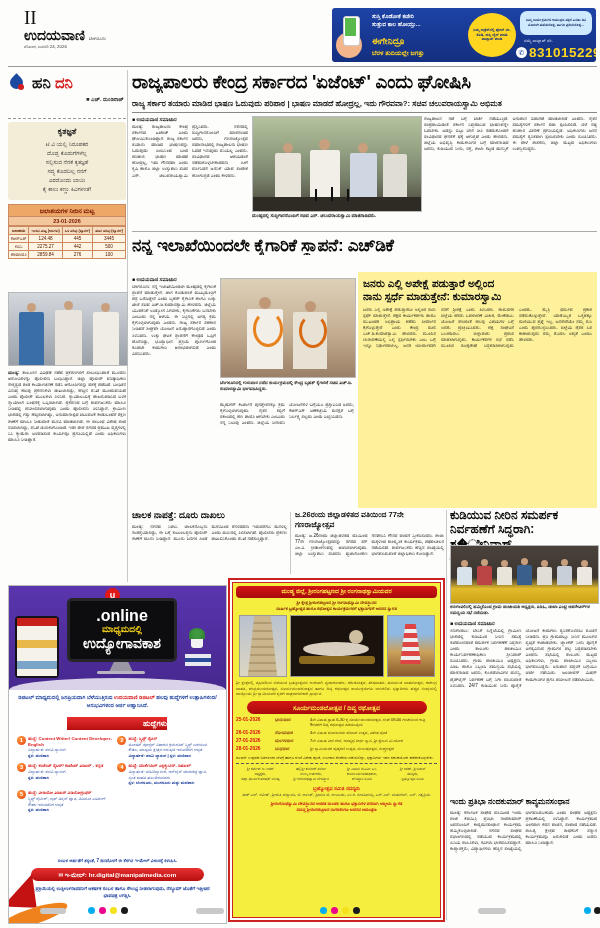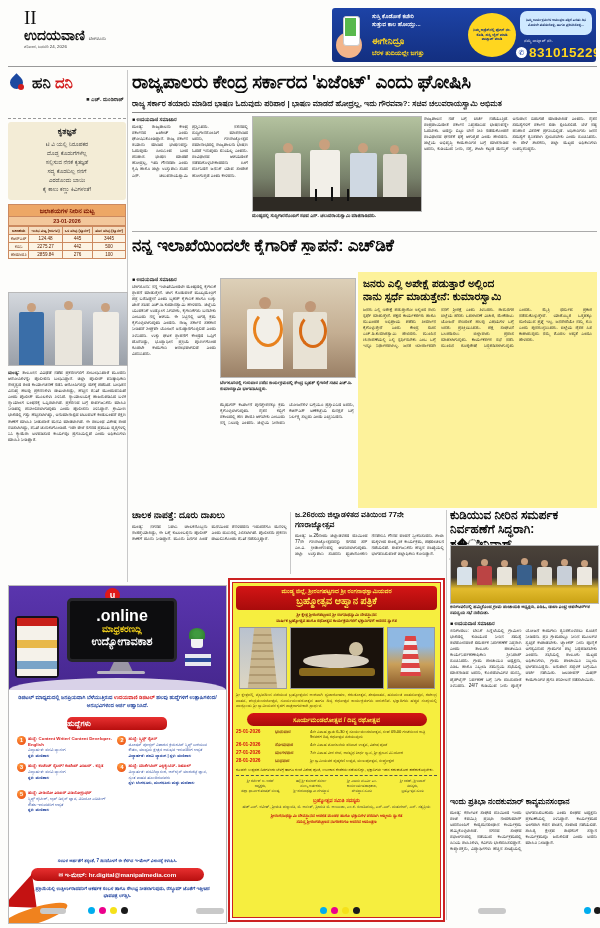--- a/index.html
+++ b/index.html
@@ -243,39 +243,39 @@
   <div class="abs" style="left:8px;top:585px;width:217px;height:337px;border:1px solid #bbb;background:#fff;overflow:hidden;">
     <div class="abs" style="left:0;top:0;width:217px;height:104px;background:linear-gradient(180deg,#5a35ae,#46278e);">
       <div class="abs" style="left:96px;top:2px;width:15px;height:15px;border-radius:50%;background:#e01818;color:#fff;font-size:9px;font-weight:bold;text-align:center;line-height:15px;">u</div>
 
       <div class="abs" style="left:6px;top:30px;width:44px;height:62px;background:#15121c;border-radius:4px;padding:2px;box-sizing:border-box;">
         <div style="width:100%;height:100%;background:linear-gradient(180deg,#c8201a 0 14%,#f5f2ea 14% 38%,#e8b84a 38% 52%,#f5f2ea 52% 74%,#7aa4c8 74% 88%,#f5f2ea 88% 100%);"></div>
       </div>
 
       <div class="abs" style="left:58px;top:12px;width:110px;height:64px;background:#0d0d0f;border:3px solid #26262a;border-radius:5px;text-align:center;padding-top:7px;box-sizing:border-box;">
         <div style="font-size:16px;font-weight:bold;color:#fff;line-height:1;">.online</div>
-        <div style="font-size:9px;font-weight:bold;color:#f5d21a;">ಮಾಧ್ರಕರಣದ್ಲಿ</div>
-        <div style="font-size:11px;font-weight:bold;color:#fff;">ಉದ್ಯೋಗಾವಕಾಶ</div>
+        <div style="font-size:9px;font-weight:bold;color:#f5d21a;">ಮಾಧ್ಯಮದಲ್ಲಿ</div>
+        <div style="font-size:14px;font-weight:bold;color:#fff;">ಉದ್ಯೋಗಾವಕಾಶ</div>
       </div>
       <div class="abs" style="left:100px;top:76px;width:24px;height:10px;background:#9a96a4;clip-path:polygon(20% 0,80% 0,100% 100%,0 100%);"></div>
       <div class="abs" style="left:88px;top:85px;width:48px;height:3px;background:#b8b4c2;border-radius:2px;"></div>
 
       <div class="abs" style="left:180px;top:42px;width:16px;height:12px;background:radial-gradient(circle,#3f9a3f 30%,#2e7a2e);border-radius:50% 50% 20% 20%;"></div>
       <div class="abs" style="left:182px;top:53px;width:12px;height:9px;background:#f2f2f2;border-radius:0 0 3px 3px;"></div>
       <div class="abs" style="left:176px;top:68px;width:26px;height:4px;background:#e8e8f0;"></div>
       <div class="abs" style="left:176px;top:72px;width:26px;height:4px;background:#2a4a9a;"></div>
       <div class="abs" style="left:176px;top:76px;width:26px;height:4px;background:#e8e8f0;"></div>
       <div class="abs" style="left:0;top:92px;width:217px;height:12px;background:#d9d2e8;border-radius:50% 50% 0 0 / 100% 100% 0 0;"></div>
     </div>
 
     <div class="abs" style="left:6px;top:108px;width:205px;text-align:center;font-size:5.4px;font-weight:bold;color:#1b3e9b;line-height:1.4;">
       <span>ಡಿಜಿಟಲ್ ಮಾಧ್ಯಮದಲ್ಲಿ ಜನಪ್ರಿಯವಾಗಿ ಬೆಳೆಯುತ್ತಿರುವ</span> <span style="color:#d81515;">ಉದಯವಾಣಿ ಡಿಜಿಟಲ್</span> <span>ಹಲವು ಹುದ್ದೆಗಳಿಗೆ ಉತ್ಸಾಹಿಗಳಿಂದ/ ಅನುಭವಿಗಳಿಂದ ಅರ್ಜಿ ಆಹ್ವಾನಿಸಿದೆ.</span>
     </div>
 
-    <div class="abs" style="left:58px;top:131px;width:100px;height:13px;background:linear-gradient(180deg,#e83030,#b80f0f);border-radius:5px;color:#fff;font-size:7.5px;font-weight:bold;text-align:left;line-height:13px;">ಹುದ್ದೆಗಳು</div>
+    <div class="abs" style="left:58px;top:131px;width:100px;height:13px;background:linear-gradient(180deg,#e83030,#b80f0f);border-radius:0;color:#fff;font-size:7.5px;font-weight:bold;text-align:right;line-height:13px;">ಹುದ್ದೆಗಳು</div>
 
     <div class="abs" style="left:8px;top:150px;width:201px;display:flex;flex-wrap:wrap;gap:2%;">
       <div class="jobitem">
         <div class="jobnum">1</div>
         <div class="jobtxt">
             <div class="jobtitle">ಹುದ್ದೆ: Content Writer/ Content Developer- English</div>
             <div>ವಿದ್ಯಾರ್ಹತೆ: ಪದವಿ ವ್ಯಾಸಂಗ</div>
             <div style="font-weight:bold;">ಸ್ಥಳ: ಮಣಿಪಾಲ</div>
           </div>
       </div>
@@ -316,21 +316,20 @@
     <div class="abs" style="left:8px;top:272px;width:201px;text-align:center;font-size:4.6px;font-weight:bold;color:#1b3e9b;">ಸಂಬಳ ಅರ್ಹತೆಗೆ ತಕ್ಕಂತೆ, 7 ದಿನದೊಳಗೆ ಈ ಕೆಳಗಿನ ಇ-ಮೇಲ್ ವಿಳಾಸಕ್ಕೆ ಕಳುಹಿಸಿ.</div>
     <div class="abs" style="left:22px;top:282px;width:173px;height:13px;background:linear-gradient(180deg,#e83030,#b80f0f);border-radius:7px;color:#fff;font-size:6.2px;font-weight:bold;text-align:center;line-height:13px;">✉ <span>ಇ-ಮೇಲ್: hr.digital@manipalmedia.com</span></div>
     <div class="abs" style="left:14px;top:300px;width:189px;text-align:center;font-size:4.8px;font-weight:bold;color:#1b3e9b;line-height:1.4;">ಆಯ್ಕೆ ಪ್ರಕ್ರಿಯೆಯಲ್ಲಿ ಉತ್ತೀರ್ಣರಾದವರಿಗೆ ಆಕರ್ಷಕ ಸಂಬಳ ಹಾಗೂ ಸೌಲಭ್ಯ ನೀಡಲಾಗುವುದು, ರೆಸ್ಯೂಮ್ ಜೊತೆಗೆ ಇತ್ತೀಚಿನ ಭಾವಚಿತ್ರ ಲಗತ್ತಿಸಿ.</div>
     <div class="abs" style="left:-4px;top:300px;width:0;height:0;border-left:22px solid transparent;border-right:22px solid transparent;border-bottom:26px solid #c41212;transform:rotate(132deg);"></div>
     <div class="abs" style="left:-10px;top:322px;width:70px;height:16px;background:#f0821e;border-radius:50%;transform:rotate(-18deg);"></div>
   </div>
 
   <div class="abs" style="left:228px;top:578px;width:217px;height:344px;background:#f6ee3f;border:2px solid #cc2222;box-shadow:inset 0 0 0 2px #fff,inset 0 0 0 3px #cc2222;padding:6px;box-sizing:border-box;overflow:hidden;">
     <div style="background:linear-gradient(180deg,#d41515,#a80b0b);border-radius:4px;text-align:center;padding:2px 2px 3px;">
       <div style="font-size:6px;font-weight:bold;color:#ffe84a;">ಮಂಡ್ಯ ಜಿಲ್ಲೆ, ಶ್ರೀರಂಗಪಟ್ಟಣದ ಶ್ರೀ ರಂಗನಾಥಸ್ವಾಮಿಯವರ</div>
-      <div style="font-size:9.5px;font-weight:bold;color:#ffe84a;">ಬ್ರಹ್ಮೋತ್ಸವ ಆಹ್ವಾನ ಪತ್ರಿಕೆ</div>
     </div>
     <div style="text-align:center;font-size:4.3px;font-weight:bold;color:#7a1400;margin-top:2px;line-height:1.4;">
       <div>ಶ್ರೀ ಕ್ಷೇತ್ರ ಶ್ರೀರಂಗಪಟ್ಟಣದ ಶ್ರೀ ರಂಗನಾಥಸ್ವಾಮಿ ದೇವಸ್ಥಾನದ</div>
       <div>ವಾರ್ಷಿಕ ಬ್ರಹ್ಮೋತ್ಸವ ಹಾಗೂ ರಥೋತ್ಸವ ಕಾರ್ಯಕ್ರಮಗಳಿಗೆ ಭಕ್ತಾದಿಗಳಿಗೆ ಆದರದ ಸ್ವಾಗತ</div>
     </div>
     <div style="display:flex;gap:3px;justify-content:center;margin-top:3px;">
       <div style="width:46px;height:60px;background:linear-gradient(180deg,#b9c2cf,#ddd6c2);position:relative;overflow:hidden;border:1px solid #999;">
         <div style="position:absolute;left:0;top:0;width:100%;height:100%;background:repeating-linear-gradient(180deg,#c9b68e 0 6px,#b09a72 6px 8px);clip-path:polygon(18% 100%,32% 0,68% 0,82% 100%);"></div>
       </div>
       <div style="width:92px;height:60px;background:#1a120c;position:relative;overflow:hidden;border:1px solid #999;">

